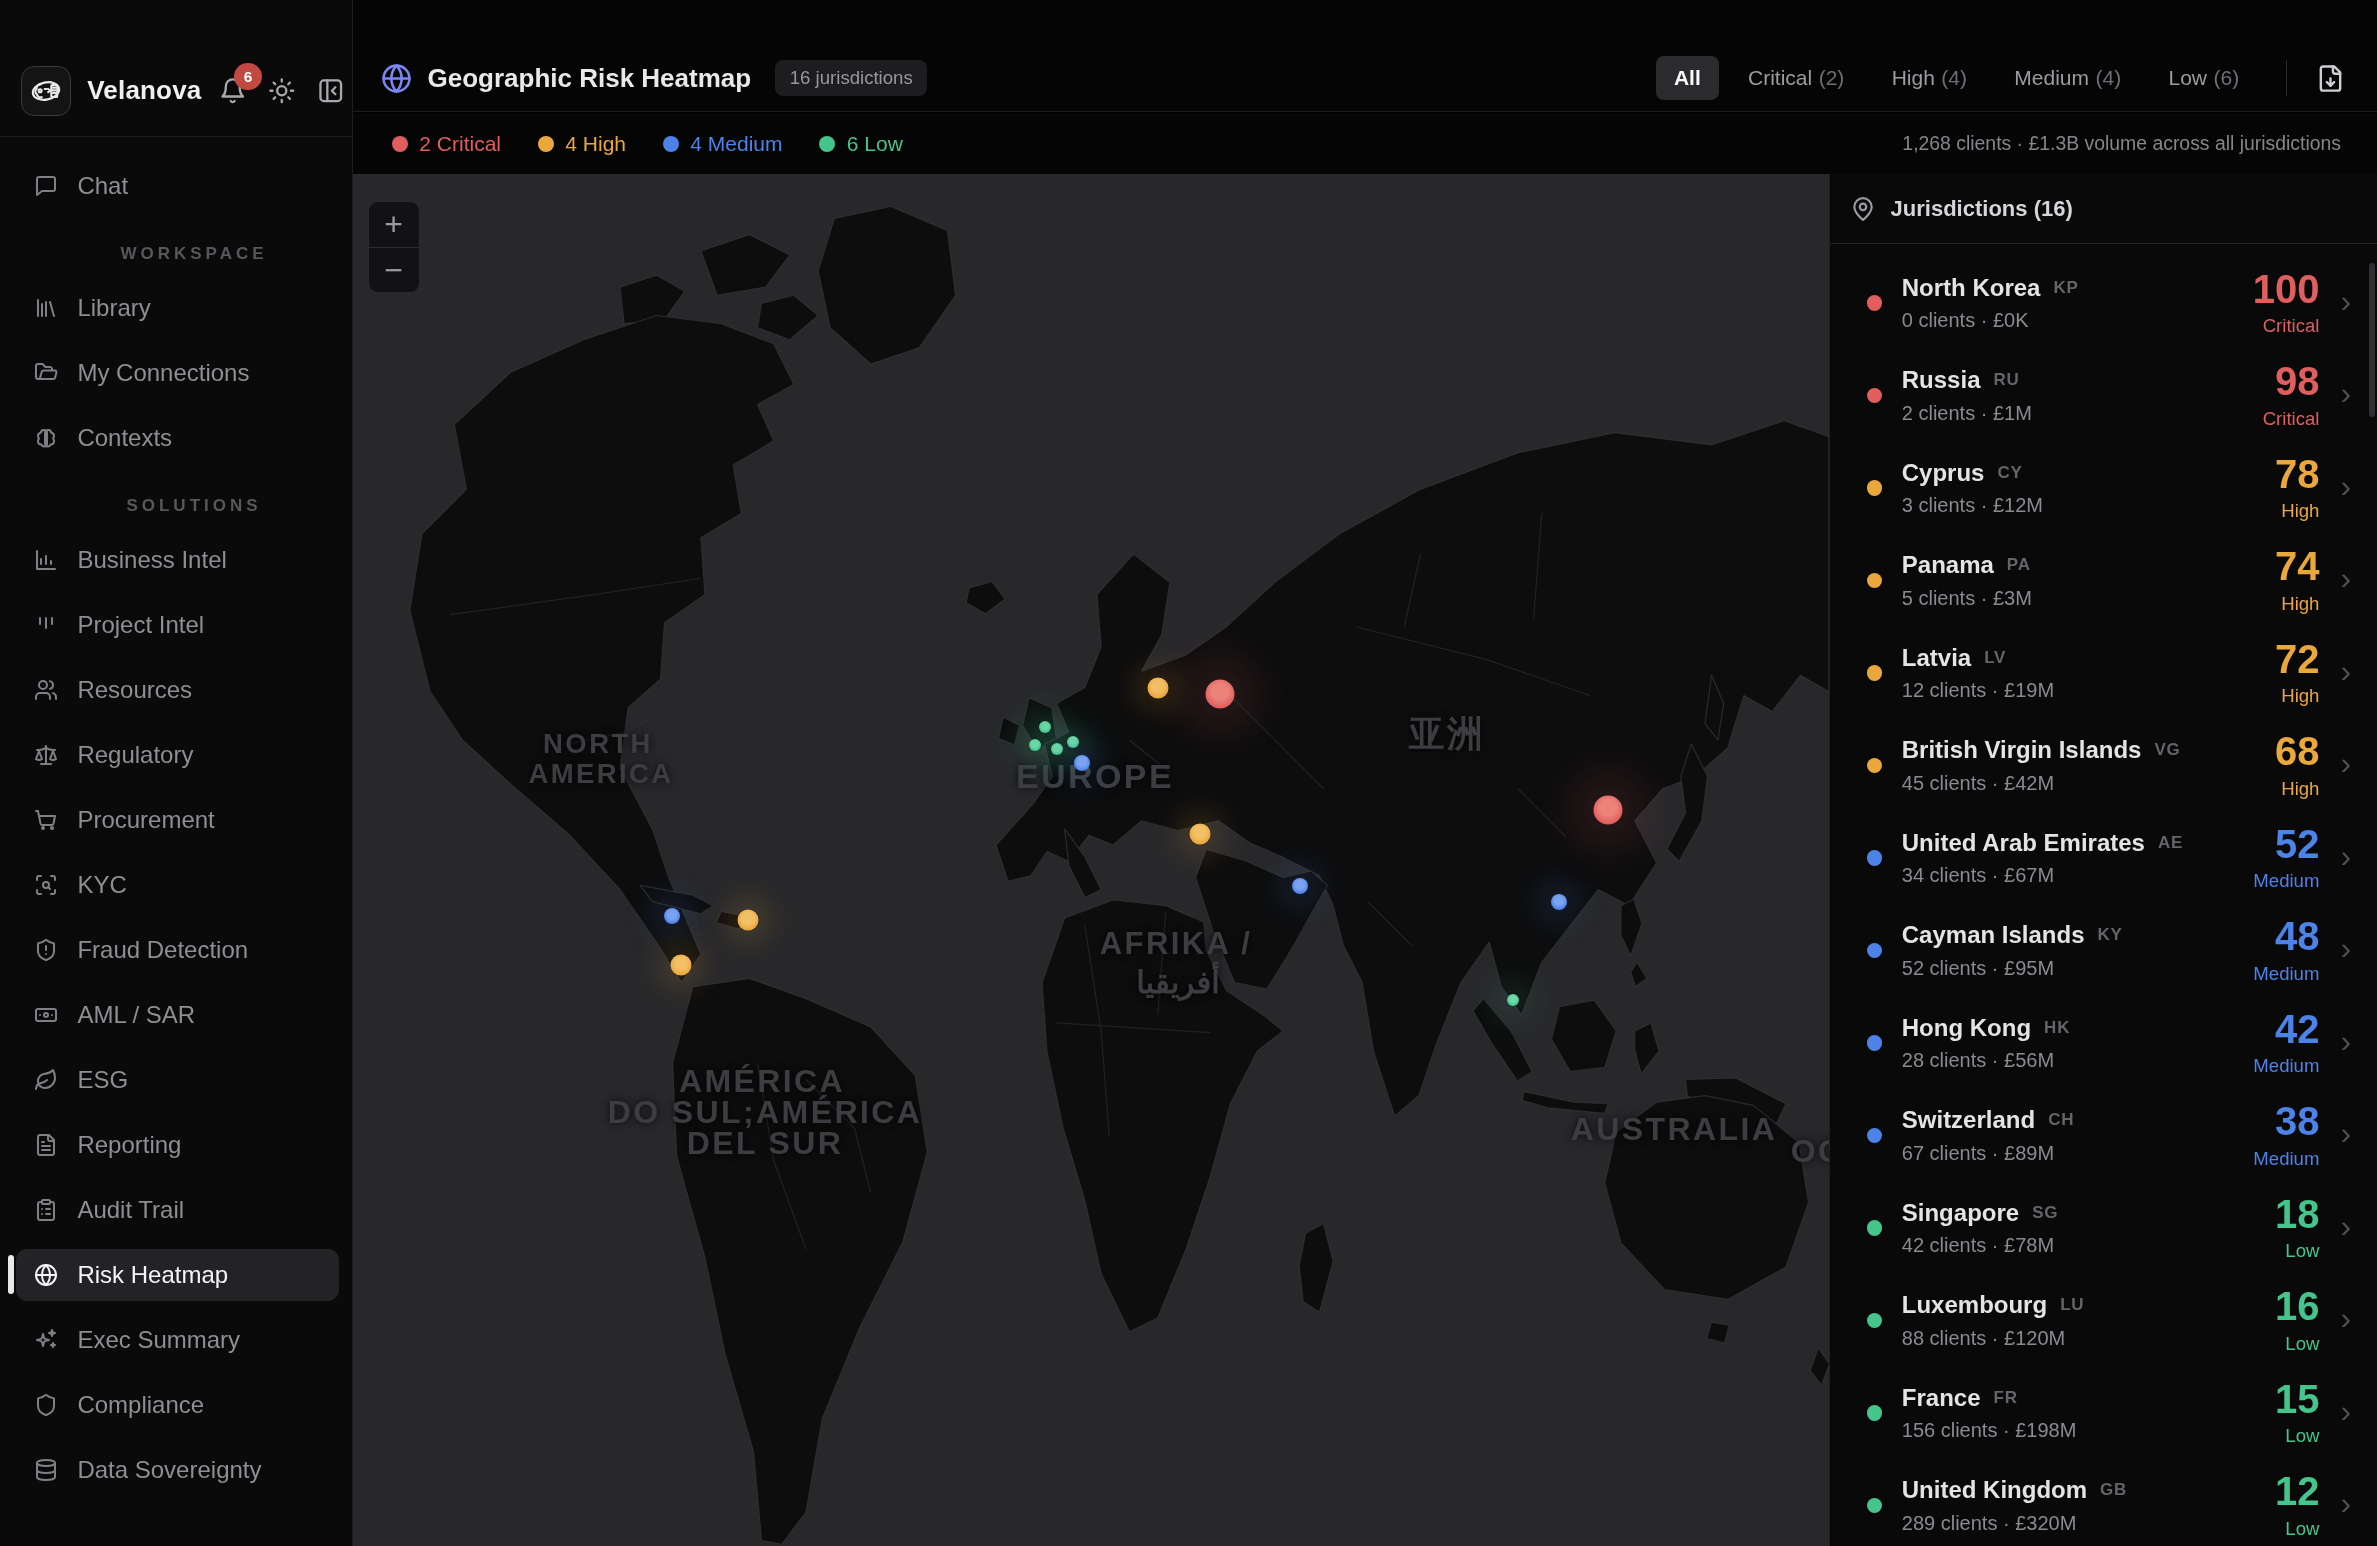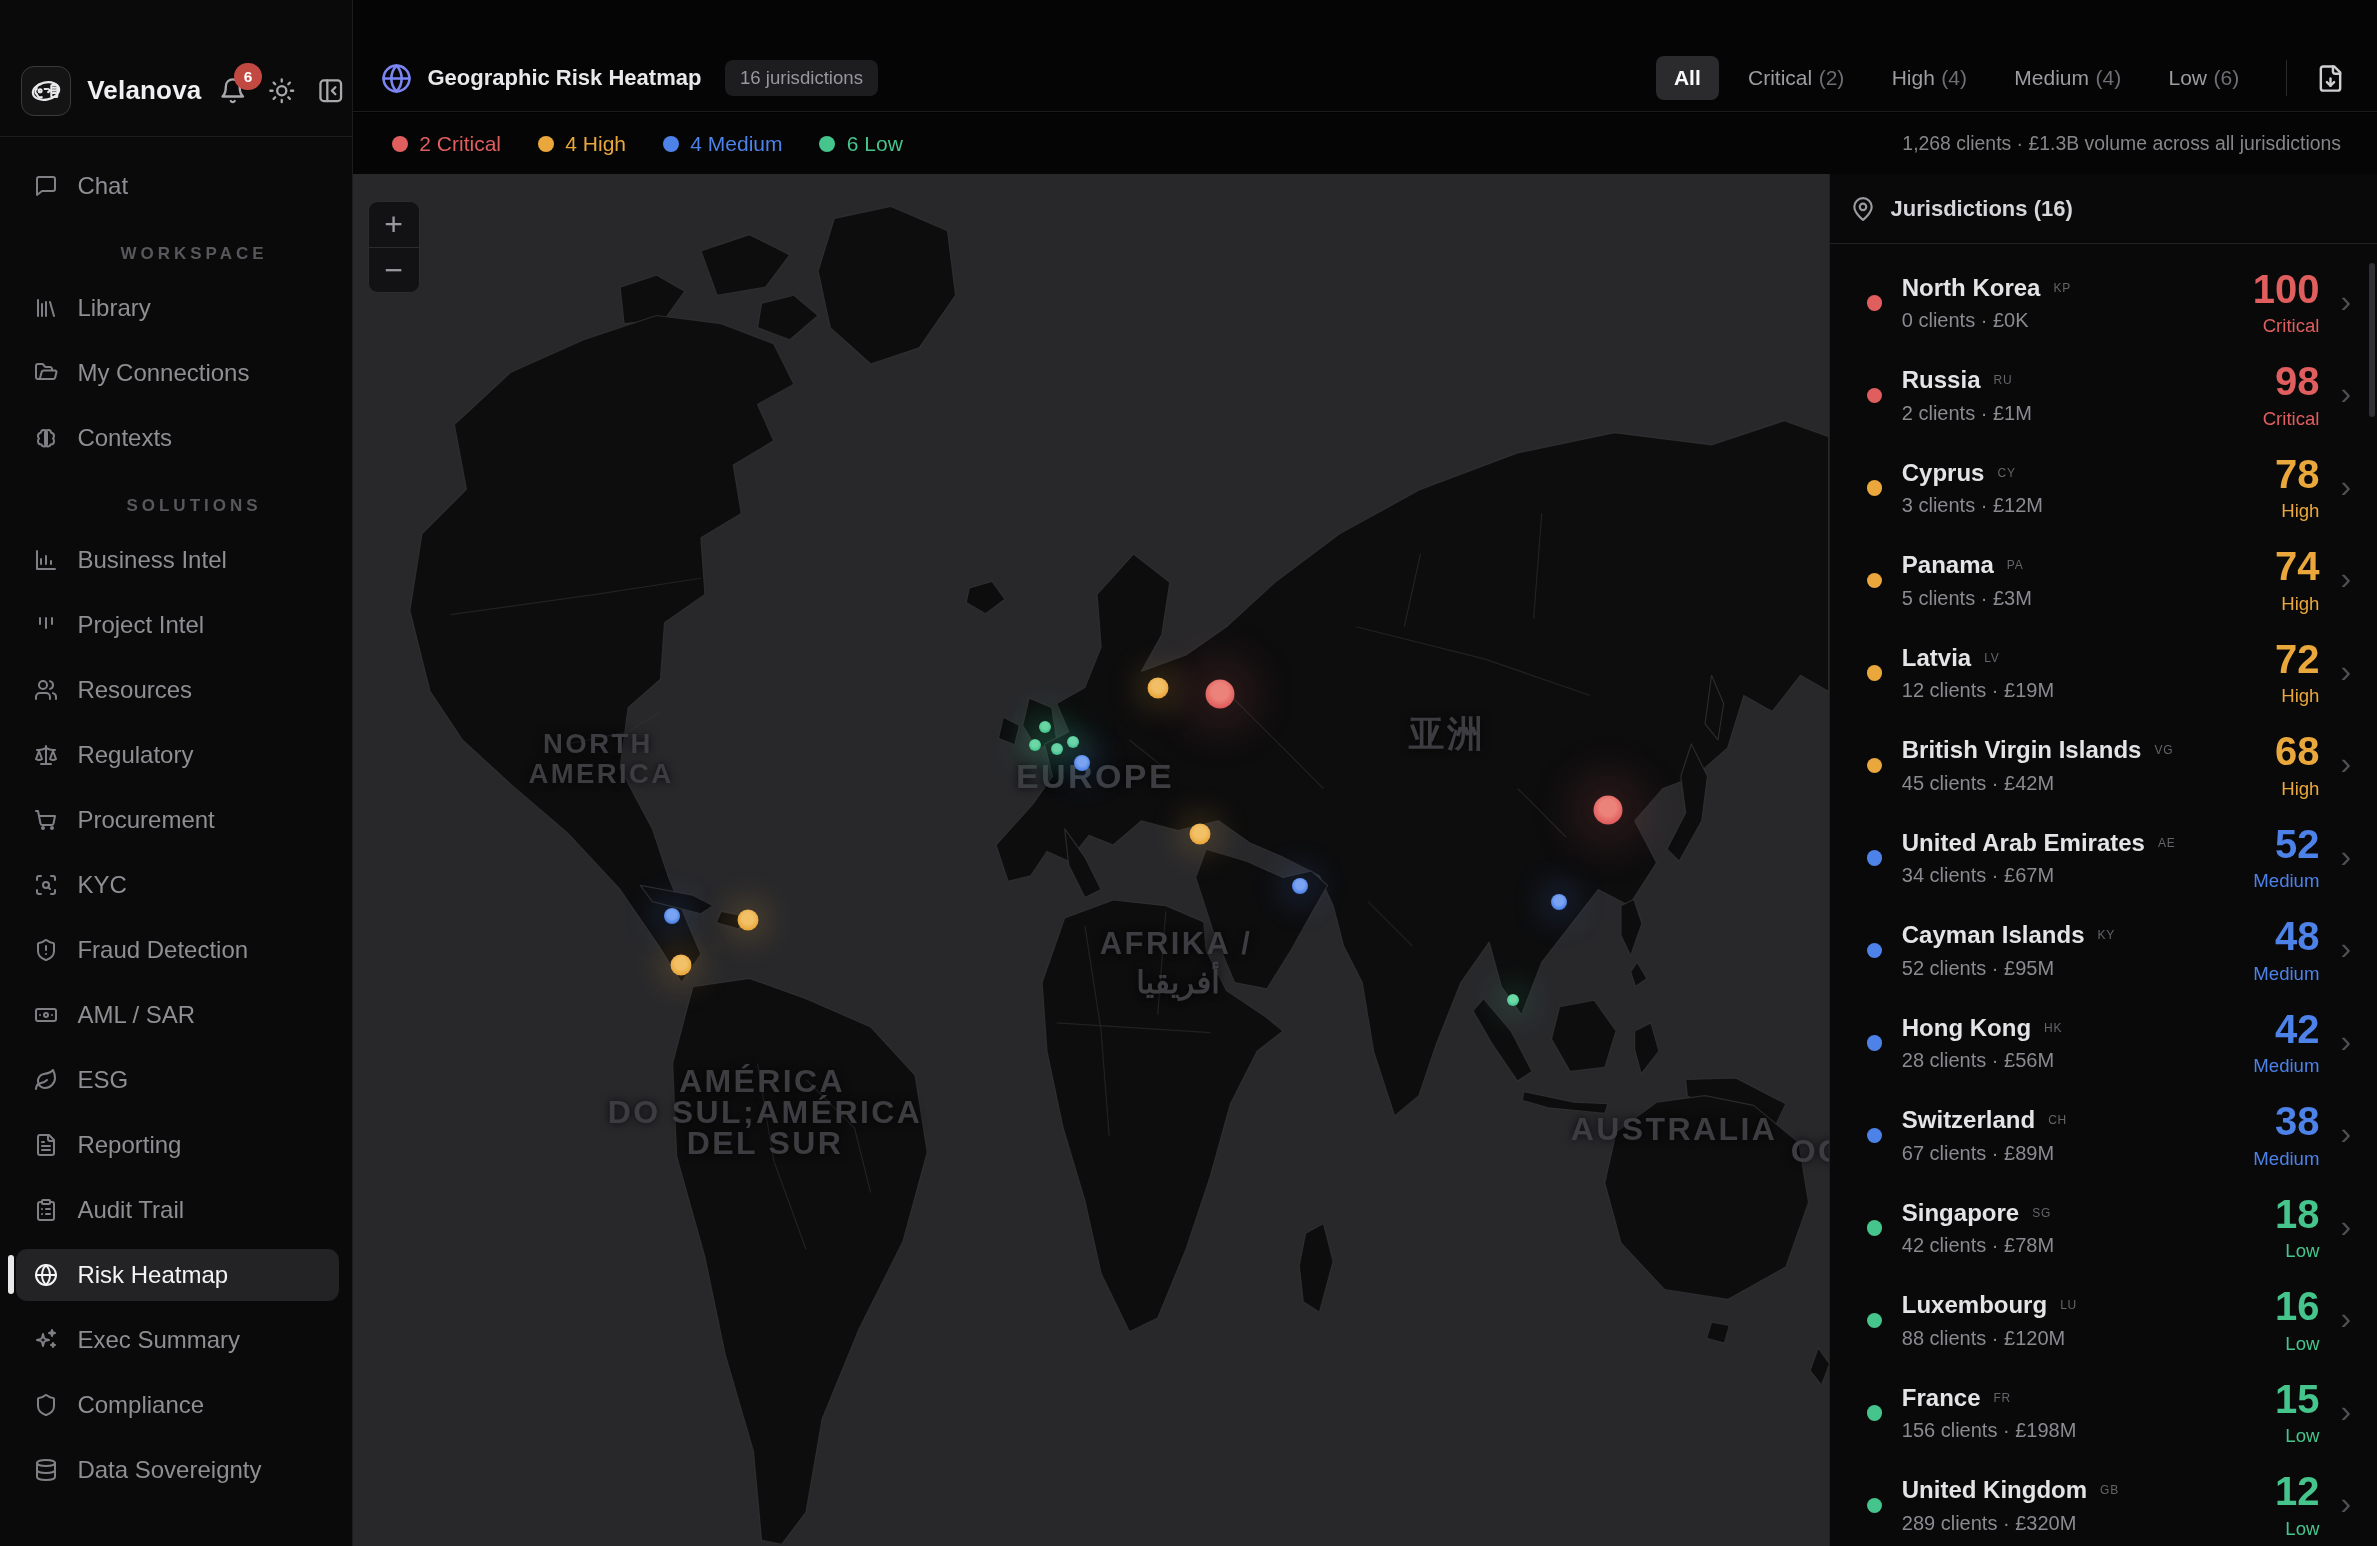--- a/index.html
+++ b/index.html
@@ -29,21 +29,21 @@
   .nav-item.active::before { content:""; position:absolute; left:-8px; top:6.5px; bottom:6.5px;
     width:5.7px; border-radius:3.2px; background:#e9e9ec; }
   .nav-section-label { margin:32px 0 18px 36px; font-size:17px; letter-spacing:4px;
     color:#57575c; font-weight:600; text-transform:uppercase; }
 
   
   .main-header { position:absolute; left:353px; top:0; width:2024px; height:112px;
     background:#050506; border-bottom:0.8px solid #1b1b1d; display:flex; align-items:center;
     padding:45px 32px 0 27.5px; gap:16px; }
   .title-ic { color:#7b86f2; }
-  .page-title { font-size:22px; font-weight:600; color:#e9e9eb; white-space:nowrap; }
+  .page-title { font-size:26px; font-weight:600; color:#e9e9eb; white-space:nowrap; }
   .title-badge { margin-left:8px; background:#1d1d20; color:#97979c; font-size:18.6px;
     padding:7.3px 14.6px; border-radius:8px; white-space:nowrap; }
   .hdr-spacer { flex:1 1 auto; }
   .tabs { display:flex; align-items:center; gap:11.3px; }
   .tab { font-size:21px; color:#9c9ca1; padding:9.7px 18px; border-radius:8px; cursor:pointer; white-space:nowrap;}
   .tab .cnt { color:#6e6e74; margin-left:6.5px; }
   .tab.active { background:#2b2b2e; color:#fafafa; font-weight:600; }
   .tabs-divider { width:0.8px; height:36px; background:#2a2a2d; margin:0 13px; }
   .dl-btn { color:#cfcfd3; cursor:pointer; }
 
@@ -74,21 +74,21 @@
   .panel-header { height:70px; display:flex; align-items:center; gap:14.6px; padding:0 20px;
     border-bottom:0.8px solid #222225; color:#d6d6da; }
   .panel-header .icon { color:#9a9a9f; }
   .panel-title { font-size:22px; font-weight:600; }
   .rows { padding:16px 21px 0 37px; }
   .j-row { display:flex; align-items:center; height:86px; margin-bottom:6.5px; cursor:pointer; }
   .j-dot { width:15.4px; height:15.4px; border-radius:50%; margin-right:19.4px; flex:none; }
   .j-main { flex:1 1 auto; min-width:0; }
   .j-nameline { display:flex; align-items:center; gap:13px; }
   .j-name { font-size:24px; font-weight:600; color:#e4e4e7; white-space:nowrap; }
-  .j-code { font-size:12px; color:#646469; letter-spacing:0.8px; font-weight:400; }
+  .j-code { font-size:17px; color:#646469; letter-spacing:0.8px; font-weight:700; }
   .j-sub { margin-top:7.3px; font-size:20px; color:#8a8a90; }
   .j-right { text-align:right; margin-right:13px; }
   .j-score { font-size:40px; font-weight:700; line-height:1; }
   .j-level { font-size:18.6px; margin-top:6.5px; }
   .j-chevron { color:#4f4f54; font-size:32px; line-height:1; padding:0 4.9px 4.9px 8px; }
   .panel-scrollbar { position:absolute; right:2.4px; top:89px; width:5.7px; height:154px;
     border-radius:3.2px; background:#303034; }
 </style>
 </head>
 <body>

